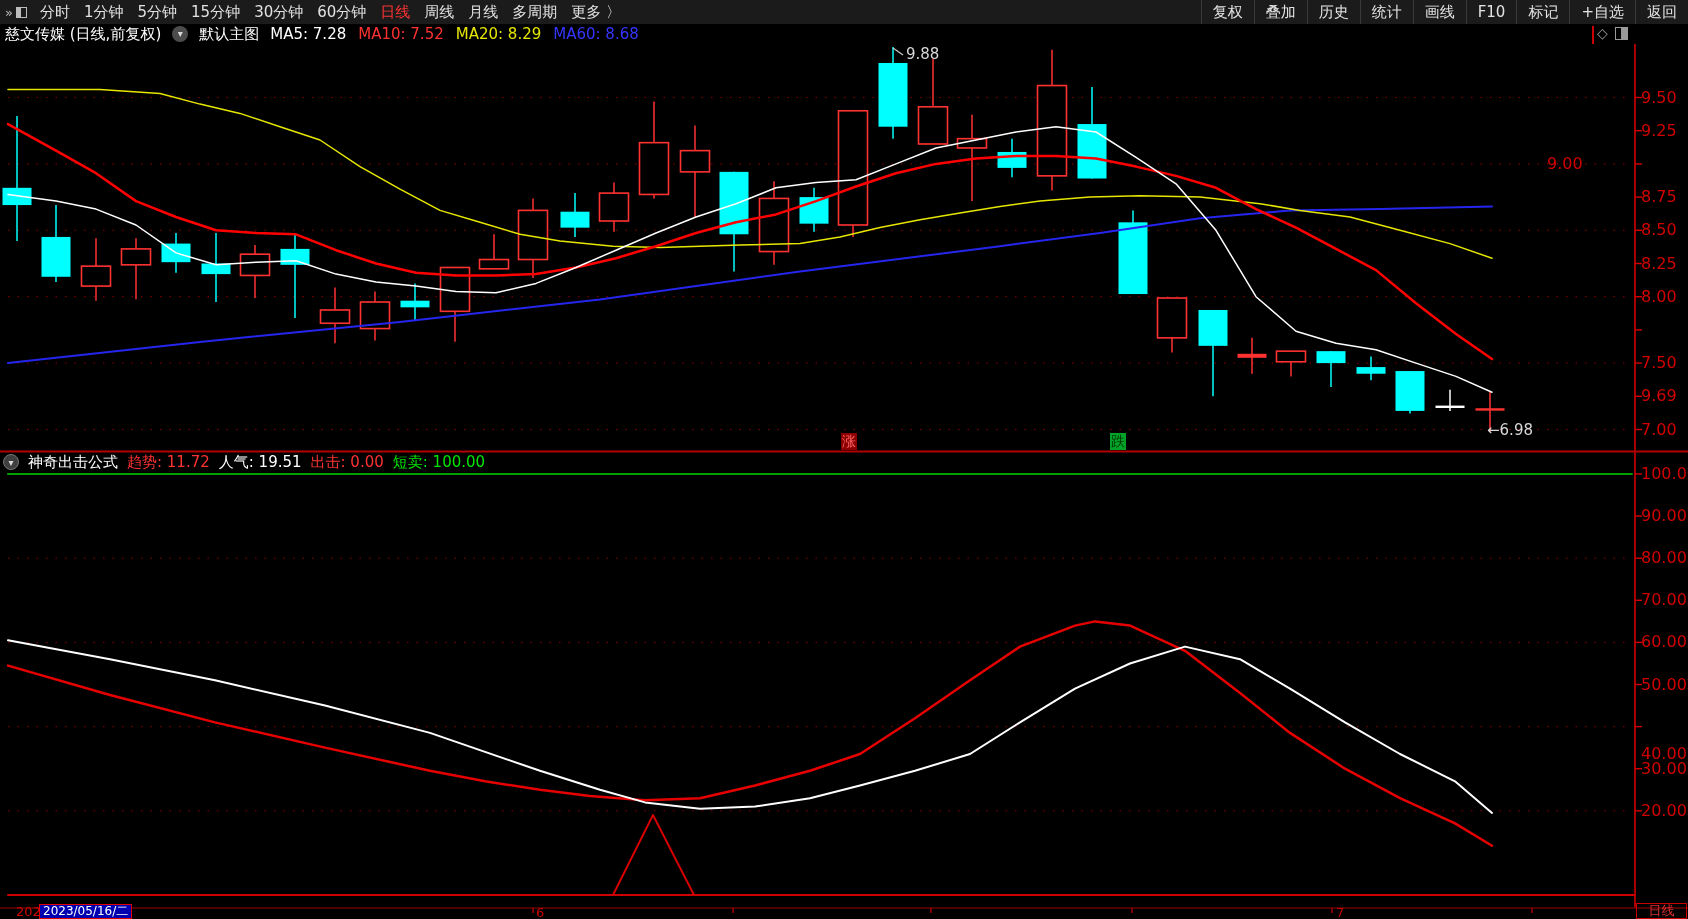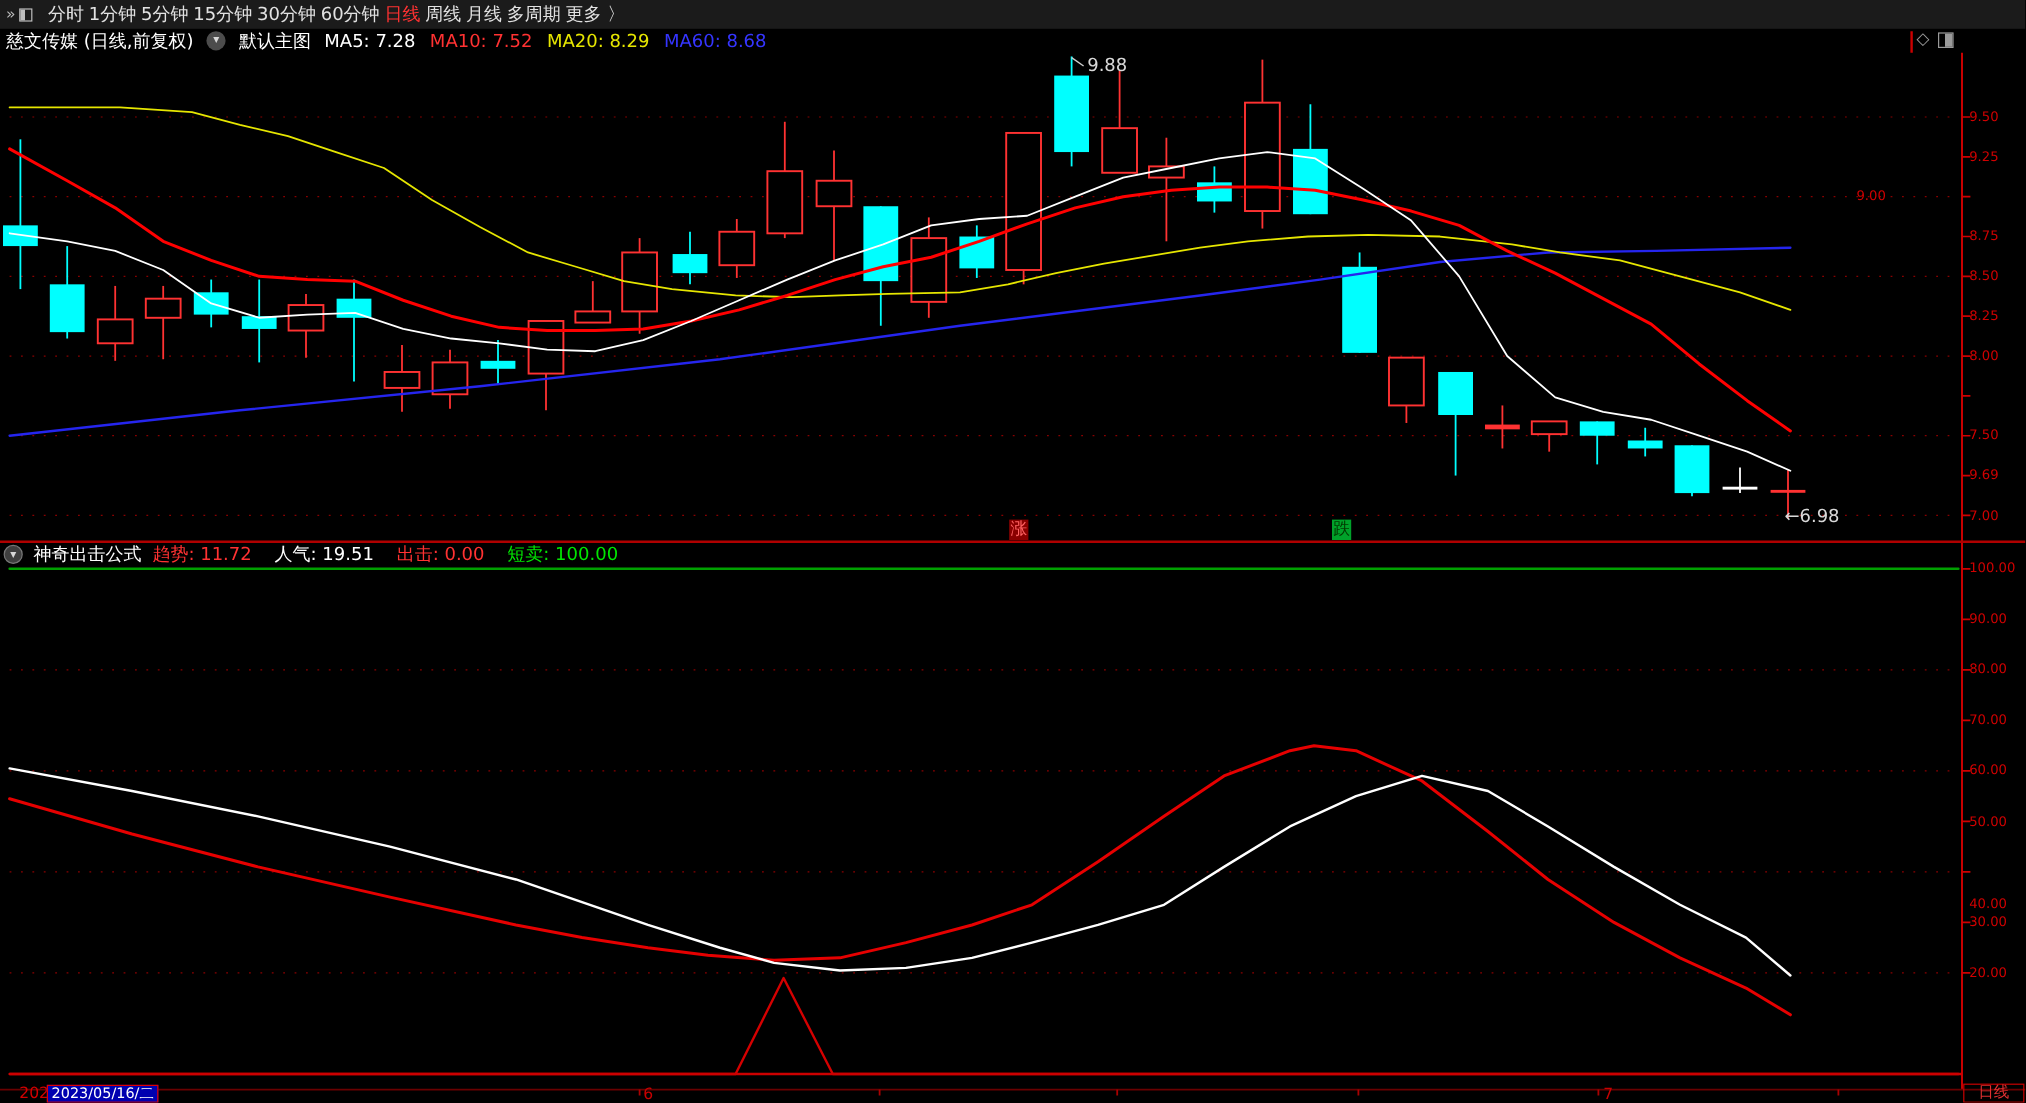--- a/index.html
+++ b/index.html
@@ -3,36 +3,36 @@
 <meta charset="utf-8">
 <style>
 *{margin:0;padding:0;box-sizing:border-box}
 html,body{background:#000}
 body{font-family:"DejaVu Sans","Liberation Sans",sans-serif}
 #screen{position:relative;width:1688px;height:919px;background:#000;overflow:hidden}
 #chart-svg{position:absolute;left:0;top:0;z-index:1}
 
 #menubar{position:absolute;top:0;left:0;width:1688px;height:24px;background:#1b1b1b;display:flex;justify-content:space-between;align-items:center;font-size:15px;color:#e2e2e2;z-index:3}
 .mb-left{display:flex;align-items:center;gap:13px;padding-left:5px;height:100%}
-#period-items{display:flex;gap:4px;align-items:flex-end}
+#period-items{display:flex;gap:14px;align-items:flex-end}
 .menu-item{cursor:pointer;white-space:nowrap}
 .menu-item.active{color:#ff3232}
 .mb-right{display:flex;align-items:stretch;height:100%}
 .tool-item{padding:0 11px;display:flex;align-items:center;border-left:1px solid #3a3a3a;cursor:pointer;white-space:nowrap}
 .winicon{display:flex;align-items:center;gap:3px;color:#bdbdbd;font-size:13px;cursor:pointer}
 .mini-box{display:inline-block;width:11px;height:11px;border:1px solid #bdbdbd;background:linear-gradient(90deg,#bdbdbd 0 4px,transparent 4px)}
 
 #titlebar{position:absolute;top:24px;left:0;width:1688px;height:20px;display:flex;align-items:center;gap:11px;padding-left:5px;font-size:15px;color:#fff;z-index:3}
 .dd-circle{width:16px;height:16px;border-radius:50%;background:#4c4c4c;color:#d8d8d8;font-size:10px;line-height:15px;text-align:center;cursor:pointer;flex:0 0 auto}
 .ma-chip{white-space:nowrap}
 .tr-icons{position:absolute;left:1597px;top:1px;display:flex;align-items:center;gap:7px;color:#9a9a9a}
 .diamond{font-size:14px}
 .split-box{display:inline-block;width:13px;height:13px;border:1px solid #9a9a9a;background:linear-gradient(270deg,#9a9a9a 0 6px,transparent 6px)}
 
-.axis-label{position:absolute;color:#d10000;font-size:11px;line-height:18px;white-space:nowrap;z-index:2}
+.axis-label{position:absolute;color:#d10000;font-size:16px;line-height:18px;white-space:nowrap;z-index:2}
 
 #indicator-header{position:absolute;left:3px;top:452px;height:20px;display:flex;align-items:center;gap:9px;font-size:15px;z-index:2;white-space:nowrap}
 #indicator-header .dd-circle{background:#3f3f3f;border:1px solid #777}
 .metric{white-space:nowrap}
 
 .badge{position:absolute;width:16px;height:17px;font-size:14px;line-height:17px;text-align:center;z-index:2}
 
 #year-label{position:absolute;left:16px;top:904px;color:#d10000;font-size:13px;z-index:2}
 #date-box{position:absolute;left:39px;top:904px;height:15px;background:#0000b0;border:1px solid #e00000;color:#fff;font-size:12px;line-height:13px;padding:0 3px;z-index:3;white-space:nowrap}
 .month-label{position:absolute;top:905px;color:#c80000;font-size:13px;z-index:2}
@@ -53,20 +53,31 @@
           <span class="menu-item">15分钟</span>
           <span class="menu-item">30分钟</span>
           <span class="menu-item">60分钟</span>
           <span class="menu-item active">日线</span>
           <span class="menu-item">周线</span>
           <span class="menu-item">月线</span>
           <span class="menu-item">多周期</span>
           <span class="menu-item">更多 〉</span>
         </div>
     </div>
+    <div class="mb-right" id="tool-items">
+        <span class="tool-item">复权</span>
+        <span class="tool-item">叠加</span>
+        <span class="tool-item">历史</span>
+        <span class="tool-item">统计</span>
+        <span class="tool-item">画线</span>
+        <span class="tool-item">F10</span>
+        <span class="tool-item">标记</span>
+        <span class="tool-item">+自选</span>
+        <span class="tool-item">返回</span>
+      </div>
   </div>
 
   <div id="titlebar">
     <span>慈文传媒 (日线,前复权)</span>
     <span class="dd-circle">▾</span>
     <span>默认主图</span>
     <span id="ma-values" style="display:flex;gap:12px">
         <span class="ma-chip" style="color: rgb(255, 255, 255); text-align: right;">MA5: 7.28</span>
         <span class="ma-chip" style="color: rgb(255, 50, 50);">MA10: 7.52</span>
         <span class="ma-chip" style="color: rgb(230, 230, 0);">MA20: 8.29</span>
@@ -205,21 +216,21 @@
       <line x1="1332" y1="908" x2="1332" y2="913" stroke="#aa0000" stroke-width="1.5"></line>
       <line x1="1532" y1="908" x2="1532" y2="913" stroke="#aa0000" stroke-width="1.5"></line>
       <line x1="893" y1="48" x2="903" y2="55" stroke="#cccccc" stroke-width="1.2"></line>
       <text x="906" y="59" fill="#d8d8d8" font-size="15">9.88</text>
       <text x="1487" y="435" fill="#d8d8d8" font-size="15">←6.98</text>
     </svg>
 
   <div id="indicator-header">
     <span class="dd-circle">▾</span>
     <span style="color:#fff">神奇出击公式</span>
-    <span id="indicator-metrics" style="display:flex;gap:19px">
+    <span id="indicator-metrics" style="display:flex;gap:9px">
         <span class="metric" style="color: rgb(255, 50, 50);">趋势: 11.72</span>
         <span class="metric" style="color: rgb(255, 255, 255);">人气: 19.51</span>
         <span class="metric" style="color: rgb(255, 50, 50);">出击: 0.00</span>
         <span class="metric" style="color: rgb(0, 230, 0);">短卖: 100.00</span>
       </span>
   </div>
 
   <div id="axis-labels">
       <div class="axis-label" style="left: 1641px; top: 88.5px;">9.50</div>
       <div class="axis-label" style="left: 1641px; top: 121.7px;">9.25</div>

